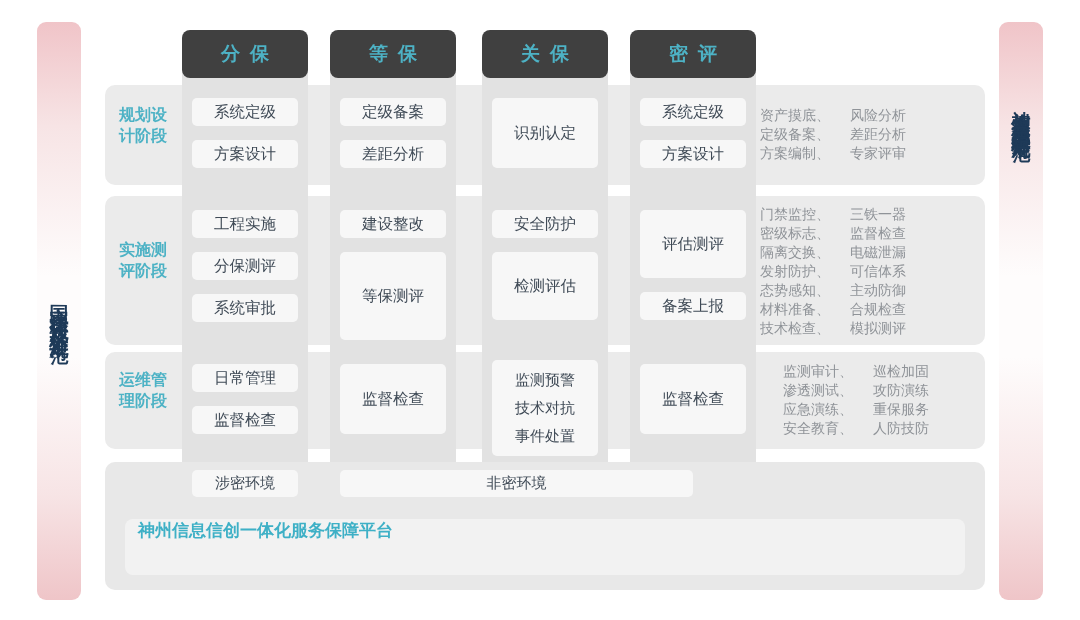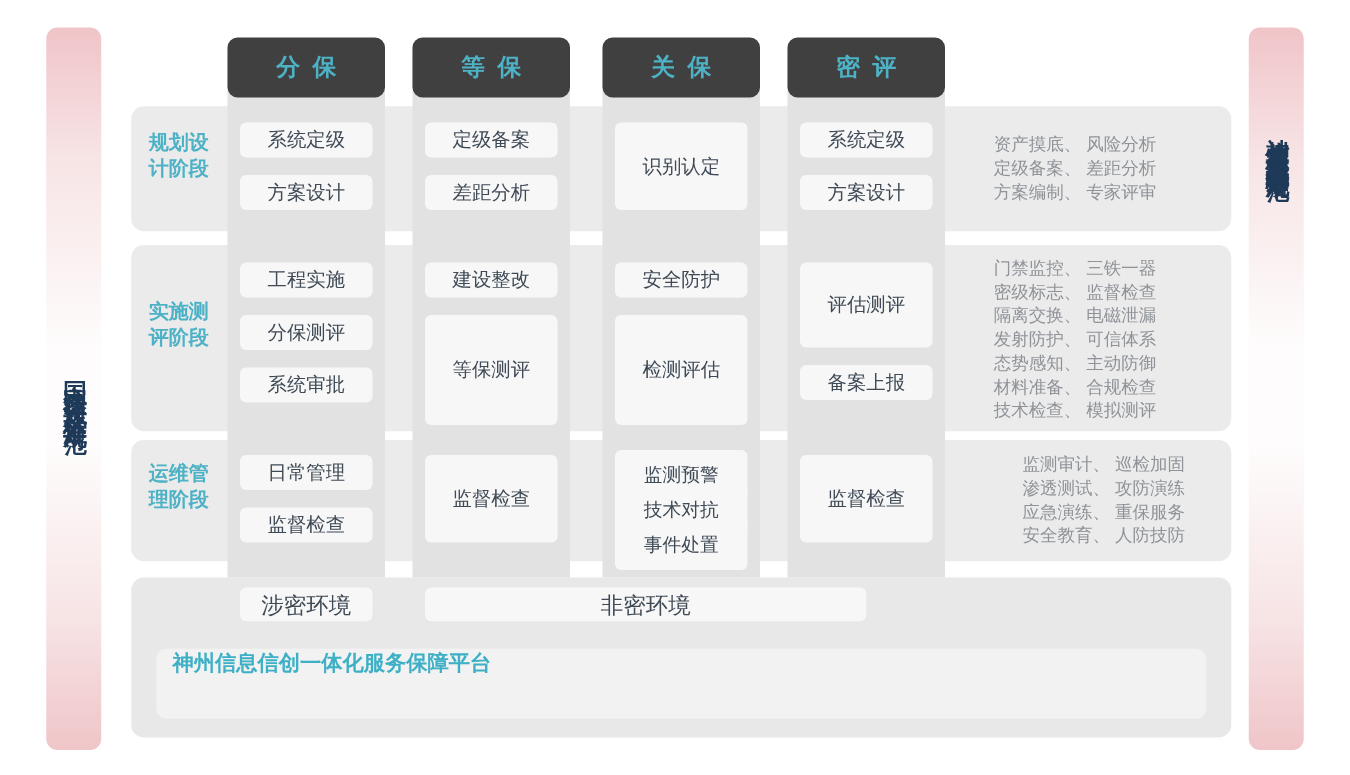--- a/index.html
+++ b/index.html
@@ -36,28 +36,28 @@
   .stage { position:absolute; left:118px; width:50px; text-align:center; font-size:16px; font-weight:bold;
            color:#4db2c5; line-height:21px; word-break:break-all; z-index:4; }
   .st1 { top:104px; } .st2 { top:239px; } .st3 { top:369px; }
 
   
   .wbox { position:absolute; width:106px; height:28px; background:#f7f7f7; border-radius:5px;
           display:flex; align-items:center; justify-content:center; font-size:15.5px; color:#3f4a56; z-index:4; }
   .thin { height:40px; font-size:15px; }
 
   
-  .notes { position:absolute; left:795px; display:grid; grid-template-columns:auto auto; column-gap:4px;
+  .notes { position:absolute; left:760px; display:grid; grid-template-columns:auto auto; column-gap:20px;
            font-size:14px; line-height:19px; color:#8f9398; z-index:4; }
   .n1 { top:106px; } .n2 { top:205px; } .n3 { top:362px;margin-left:23px; }
 
   
   .bottom-panel { position:absolute; left:105px; top:462px; width:880px; height:128px;
                   background:#e8e8e8; border-radius:10px; z-index:3; }
-  .env { height:27px; font-size:18px; }
+  .env { height:27px; font-size:15px; }
   .env1 { left:192px; top:470px; width:106px; }
   .env2 { left:340px; top:470px; width:353px; }
   .platform { position:absolute; left:125px; top:519px; width:840px; height:56px; background:#f2f2f2;
               border-radius:8px; display:flex; align-items:flex-start; padding-left:13px; box-sizing:border-box; z-index:4; }
   .ptitle { color:#3eb0c6; font-weight:bold; font-size:17px; white-space:nowrap; }
   .pitems { color:#49535d; font-size:15px; margin-left:14px; white-space:nowrap; }
 </style>
 </head>
 <body>
 
@@ -112,21 +112,21 @@
     <span>方案编制、</span>
       <span>专家评审</span>
   </div>
 
   <div class="wbox" style="left:192px;top:210px;">工程实施</div>
   <div class="wbox" style="left:192px;top:252px;">分保测评</div>
   <div class="wbox" style="left:192px;top:294px;">系统审批</div>
   <div class="wbox" style="left:340px;top:210px;">建设整改</div>
   <div class="wbox" style="left:340px;top:252px;height:88px;">等保测评</div>
   <div class="wbox" style="left:492px;top:210px;">安全防护</div>
-  <div class="wbox" style="left:492px;top:252px;height:88px;">检测评估</div>
+  <div class="wbox" style="left:492px;top:252px;height:68px;">检测评估</div>
   <div class="wbox" style="left:640px;top:210px;height:68px;">评估测评</div>
   <div class="wbox" style="left:640px;top:292px;">备案上报</div>
 
   <div class="notes n2">
     <span>门禁监控、</span>
       <span>三铁一器</span>
     <span>密级标志、</span>
       <span>监督检查</span>
     <span>隔离交换、</span>
       <span>电磁泄漏</span>

